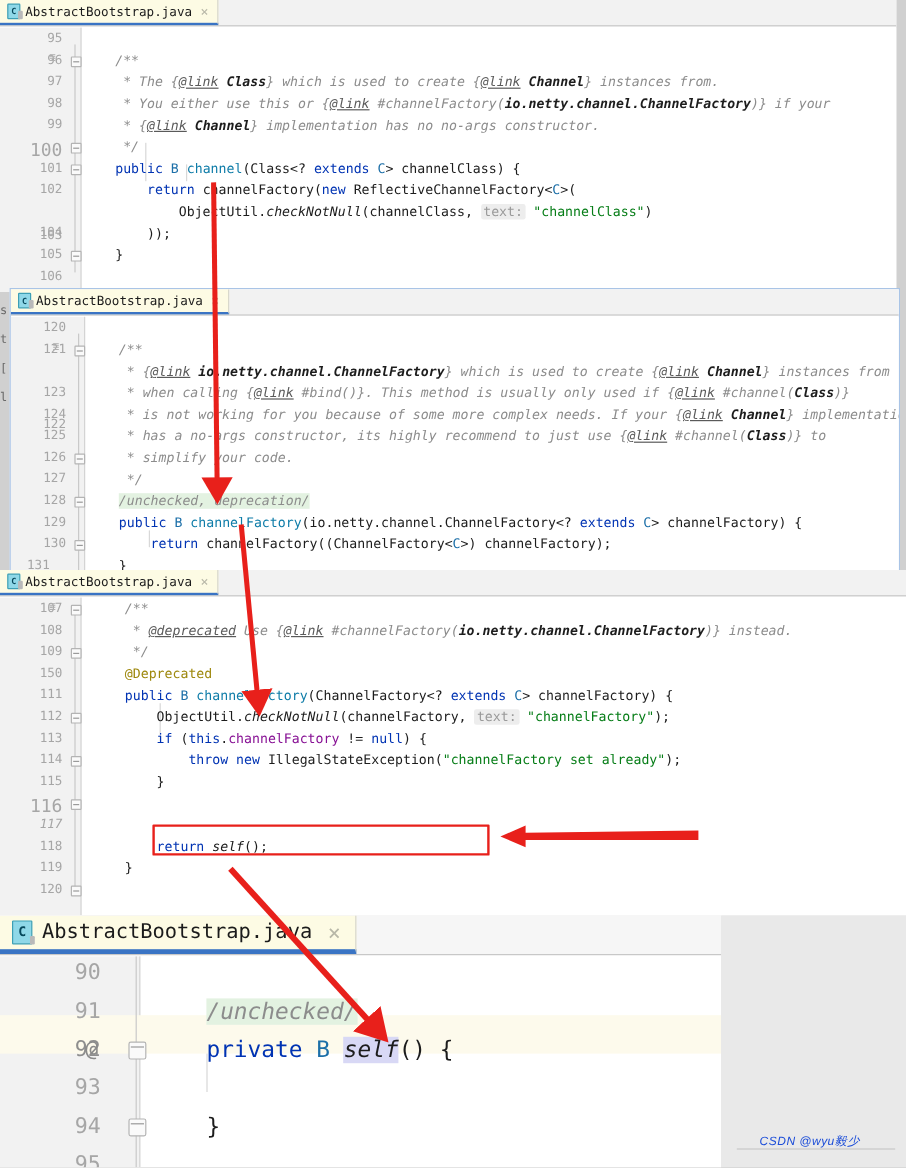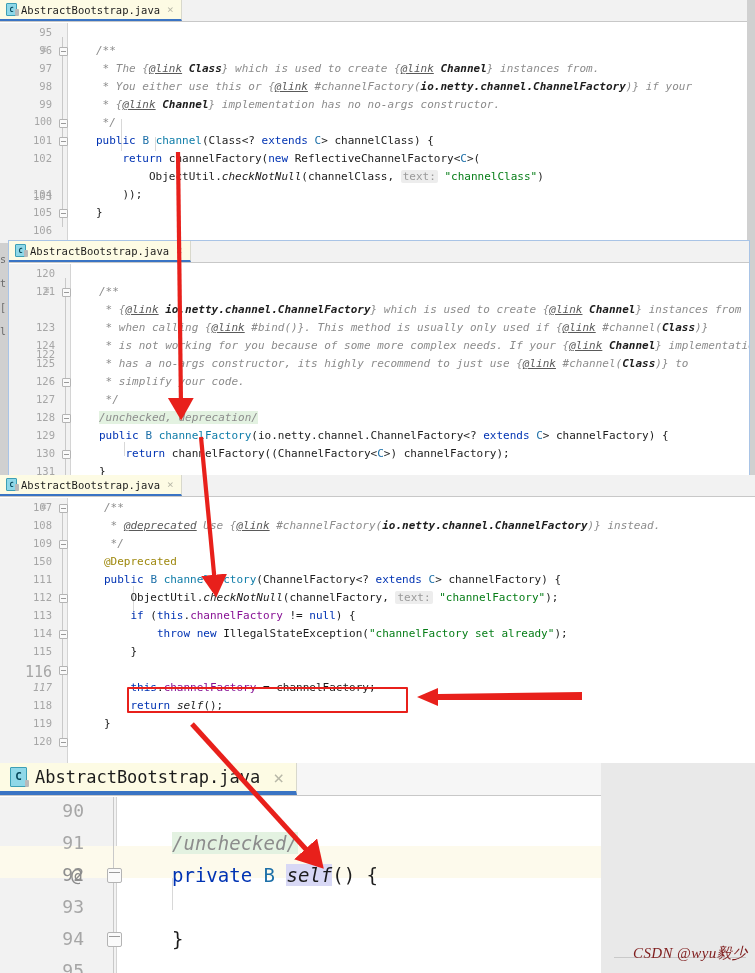--- a/index.html
+++ b/index.html
@@ -107,23 +107,23 @@
     position: absolute;
     border: 2px solid #e8201b;
     border-radius: 1px;
     pointer-events: none;
   }
   svg.anno { position: absolute; left: 0; top: 0; pointer-events: none; }
 
   
   .watermark {
     position: absolute;
-    color: #7f1d1d;
-    font-family: Liberation Serif, serif;
-    font-size: 15px;
+    color: #1d4ed8;
+    font-family: Liberation Sans, sans-serif;
+    font-size: 10px;
     font-style: italic;
     letter-spacing: .4px;
     white-space: nowrap;
   }
   .wmrule { position: absolute; height: 1px; background: #c9c9c9; }
 
   .bgstrip { position: absolute; background: #e9e9e9; }
   .ghosttext {
     position: absolute; color: #6a6a6a; font-size: 10px;
     font-family: "DejaVu Sans Mono", monospace; white-space: pre;
@@ -151,21 +151,21 @@
       <div class="gutter" style="width:68px;"></div>
       <div class="foldline" style="left:62px; top:14px; height:190px;"></div>
       <div class="indentguide" style="left:121px; top:96px; height:32px;"></div>
       <div class="indentguide" style="left:155px; top:114px; height:14px;"></div>
 
       <div class="ln" style="top:3px;   width:52px; font-size:10.5px;">95</div>
       <div class="ln" style="top:21px;  width:52px; font-size:10.5px;">96</div>
       <div class="ln" style="top:39px;  width:52px; font-size:10.5px;">97</div>
       <div class="ln" style="top:57px;  width:52px; font-size:10.5px;">98</div>
       <div class="ln" style="top:75px;  width:52px; font-size:10.5px;">99</div>
-      <div class="ln" style="top:93px;  width:52px; font-size:10px;">100</div>
+      <div class="ln" style="top:93px;  width:52px; font-size:15px;">100</div>
       <div class="ln" style="top:111px; width:52px; font-size:10.5px;">101</div>
       <div class="ln" style="top:129px; width:52px; font-size:10.5px;">102</div>
       <div class="ln" style="top:147px; width:52px; font-size:10.5px;margin-top:20px;">103</div>
       <div class="ln" style="top:165px; width:52px; font-size:10.5px;">104</div>
       <div class="ln" style="top:183px; width:52px; font-size:10.5px;">105</div>
       <div class="ln" style="top:201px; width:52px; font-size:10.5px;">106</div>
 
       <div class="mark" style="left:41px; top:21px; font-size:9px;">≣</div>
       <div class="fold" style="left:59px; top:24px;"></div>
       <div class="fold" style="left:59px; top:96px;"></div>
@@ -202,21 +202,21 @@
       <div class="ln" style="top:21px;  width:46px; font-size:10.5px;padding-left:12px;">121</div>
       <div class="ln" style="top:39px;  width:46px; font-size:10.5px;margin-top:45px;">122</div>
       <div class="ln" style="top:57px;  width:46px; font-size:10.5px;">123</div>
       <div class="ln" style="top:75px;  width:46px; font-size:10.5px;">124</div>
       <div class="ln" style="top:93px;  width:46px; font-size:10.5px;">125</div>
       <div class="ln" style="top:111px; width:46px; font-size:10.5px;">126</div>
       <div class="ln" style="top:129px; width:46px; font-size:10.5px;">127</div>
       <div class="ln" style="top:147px; width:46px; font-size:10.5px;">128</div>
       <div class="ln" style="top:165px; width:46px; font-size:10.5px;">129</div>
       <div class="ln" style="top:183px; width:46px; font-size:10.5px;">130</div>
-      <div class="ln" style="top:201px; width:46px; font-size:10.5px;">131</div>
+      <div class="ln" style="top:201px; width:46px; font-size:10.5px;text-align:center;">131</div>
 
       <div class="mark" style="left:35px; top:21px; font-size:9px;">≣</div>
       <div class="fold" style="left:53px; top:24px;"></div>
       <div class="fold" style="left:53px; top:114px;"></div>
       <div class="fold" style="left:53px; top:150px;"></div>
       <div class="fold" style="left:53px; top:186px;"></div>
 
       <div class="code" style="left:90px; top:21px;  font-size:11px;"><span class="cmt">/**</span></div>
       <div class="code" style="left:90px; top:39px;  font-size:11px;"><span class="cmt"> * {</span><span class="lnk">@link</span><span class="cmtb"> io.netty.channel.ChannelFactory</span><span class="cmt">} which is used to create {</span><span class="lnk">@link</span><span class="cmtb"> Channel</span><span class="cmt">} instances from</span></div>
       <div class="code" style="left:90px; top:57px;  font-size:11px;"><span class="cmt"> * when calling {</span><span class="lnk">@link</span><span class="cmt"> #bind()}. This method is usually only used if {</span><span class="lnk">@link</span><span class="cmt"> #channel(</span><span class="cmtb">Class</span><span class="cmt">)}</span></div>
@@ -269,21 +269,20 @@
 
       <div class="code" style="left:104px; top:3px;   font-size:11px;"><span class="cmt">/**</span></div>
       <div class="code" style="left:104px; top:21px;  font-size:11px;"><span class="cmt"> * </span><span class="lnk">@deprecated</span><span class="cmt"> Use {</span><span class="lnk">@link</span><span class="cmt"> #channelFactory(</span><span class="cmtb">io.netty.channel.ChannelFactory</span><span class="cmt">)} instead.</span></div>
       <div class="code" style="left:104px; top:39px;  font-size:11px;"><span class="cmt"> */</span></div>
       <div class="code" style="left:104px; top:57px;  font-size:11px;"><span class="ann">@Deprecated</span></div>
       <div class="code" style="left:104px; top:75px;  font-size:11px;"><span class="kw">public</span> <span class="typ">B</span> <span class="fn">channelFactory</span>(ChannelFactory&lt;? <span class="kw">extends</span> <span class="typ">C</span>&gt; channelFactory) {</div>
       <div class="code" style="left:104px; top:93px;  font-size:11px;">    ObjectUtil.<span class="mth">checkNotNull</span>(channelFactory, <span class="hint">text:</span> <span class="str">"channelFactory"</span>);</div>
       <div class="code" style="left:104px; top:111px; font-size:11px;">    <span class="kw">if</span> (<span class="kw">this</span>.<span class="fld">channelFactory</span> != <span class="kw">null</span>) {</div>
       <div class="code" style="left:104px; top:129px; font-size:11px;">        <span class="kw">throw</span> <span class="kw">new</span> IllegalStateException(<span class="str">"channelFactory set already"</span>);</div>
       <div class="code" style="left:104px; top:147px; font-size:11px;">    }</div>
-      <div class="code" style="left:104px; top:183px; font-size:11px;">    <span class="kw">this</span>.<span class="fld">channelFactory</span> = channelFactory;</div>
       <div class="code" style="left:104px; top:201px; font-size:11px;">    <span class="kw">return</span> <span class="mth">self</span>();</div>
       <div class="code" style="left:104px; top:219px; font-size:11px;">}</div>
     </div>
   </div>
 
   <div class="bgstrip" style="left:601px; top:763px; width:154px; height:210px;"></div>
 
   <div class="panel" style="left:0px; top:763px; width:601px; height:210px;">
     <div class="tabbar" style="height:33px; background:#f6f6f6;">
       <div class="tab" style="font-size:17px; padding:0 12px 0 10px; border-bottom-width:4px;">

